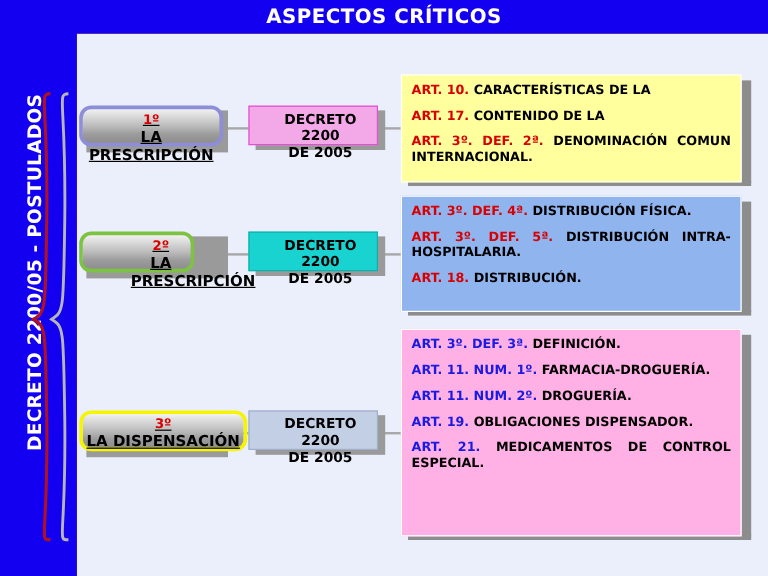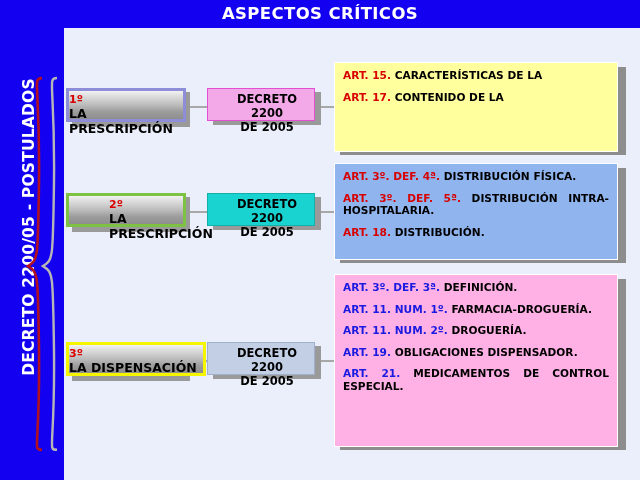--- a/index.html
+++ b/index.html
@@ -72,23 +72,24 @@
   
   #brace2 { position: absolute; left: 41px; top: 58px; z-index: 7; }
 
   
   .numbox {
     position: absolute;
     box-sizing: border-box;
     background: linear-gradient(to bottom, #f2f2f2 0%, #e2e2e2 14%, #b9b9b9 52%, #9c9c9c 74%, #8e8e8e 100%);
     border-style: solid;
     border-width: 3px;
-    border-radius: 0;
-    text-align: left;
+    border-radius: 10px;
+    text-align: center;
     z-index: 4;
+    text-decoration: underline;
   }
   .numbox .ord {
     display: block;
     color: #d80000;
     font-size: 11px;
     font-weight: bold;
     line-height: 13px;
     margin-top: 2px;
   }
   .numbox .nm {
@@ -200,29 +201,30 @@
 
   <div class="decshadow" style="left:213px; top:92px; width:108px; height:33px;"></div>
   <div class="decbox" style="left:207px; top:88px; width:108px; height:33px; background:#f3a8e8; border-color:#e24fd0;">
     <span>DECRETO 2200</span>
     <span>DE 2005</span>
   </div>
 
   <div class="panelshadow" style="left:618px; top:67px; width:8px; height:85px;"></div>
   <div class="panelshadow-b" style="left:340px; top:151px; width:286px;"></div>
   <div class="panel" style="left:334px; top:62px; width:284px; height:90px; background:#ffff9e;">
-    <p><span class="art" style="color:#d80000">ART. 15.</span> <span>CARACTERÍSTICAS DE LA</span></p>
+    <p><span class="art" style="color:#d80000">ART. 10.</span> <span>CARACTERÍSTICAS DE LA</span></p>
     <p><span class="art" style="color:#d80000">ART. 17.</span> <span> CONTENIDO DE LA</span></p>
+    <p><span class="art" style="color:#d80000">ART. 3º. DEF. 2ª.</span> <span>DENOMINACIÓN COMUN INTERNACIONAL.</span></p>
   </div>
 
   <div class="conn" style="left:184px; top:211px; width:30px;"></div>
   <div class="conn" style="left:312px; top:211px; width:26px;"></div>
 
   <div class="numshadow" style="left:72px; top:197px; width:118px; height:35px;"></div>
-  <div class="numbox" style="left:66px; top:193px; width:120px; height:34px; border-color:#7dc242;padding-left:40px;">
+  <div class="numbox" style="left:66px; top:193px; width:96px; height:34px; border-color:#7dc242;padding-left:40px;">
     <span class="ord">2º</span>
     <span class="nm">LA  PRESCRIPCIÓN</span>
   </div>
 
   <div class="decshadow" style="left:213px; top:197px; width:108px; height:33px;"></div>
   <div class="decbox" style="left:207px; top:193px; width:108px; height:33px; background:#18d3cf; border-color:#13b0ab;">
     <span>DECRETO 2200</span>
     <span>DE 2005</span>
   </div>
 

